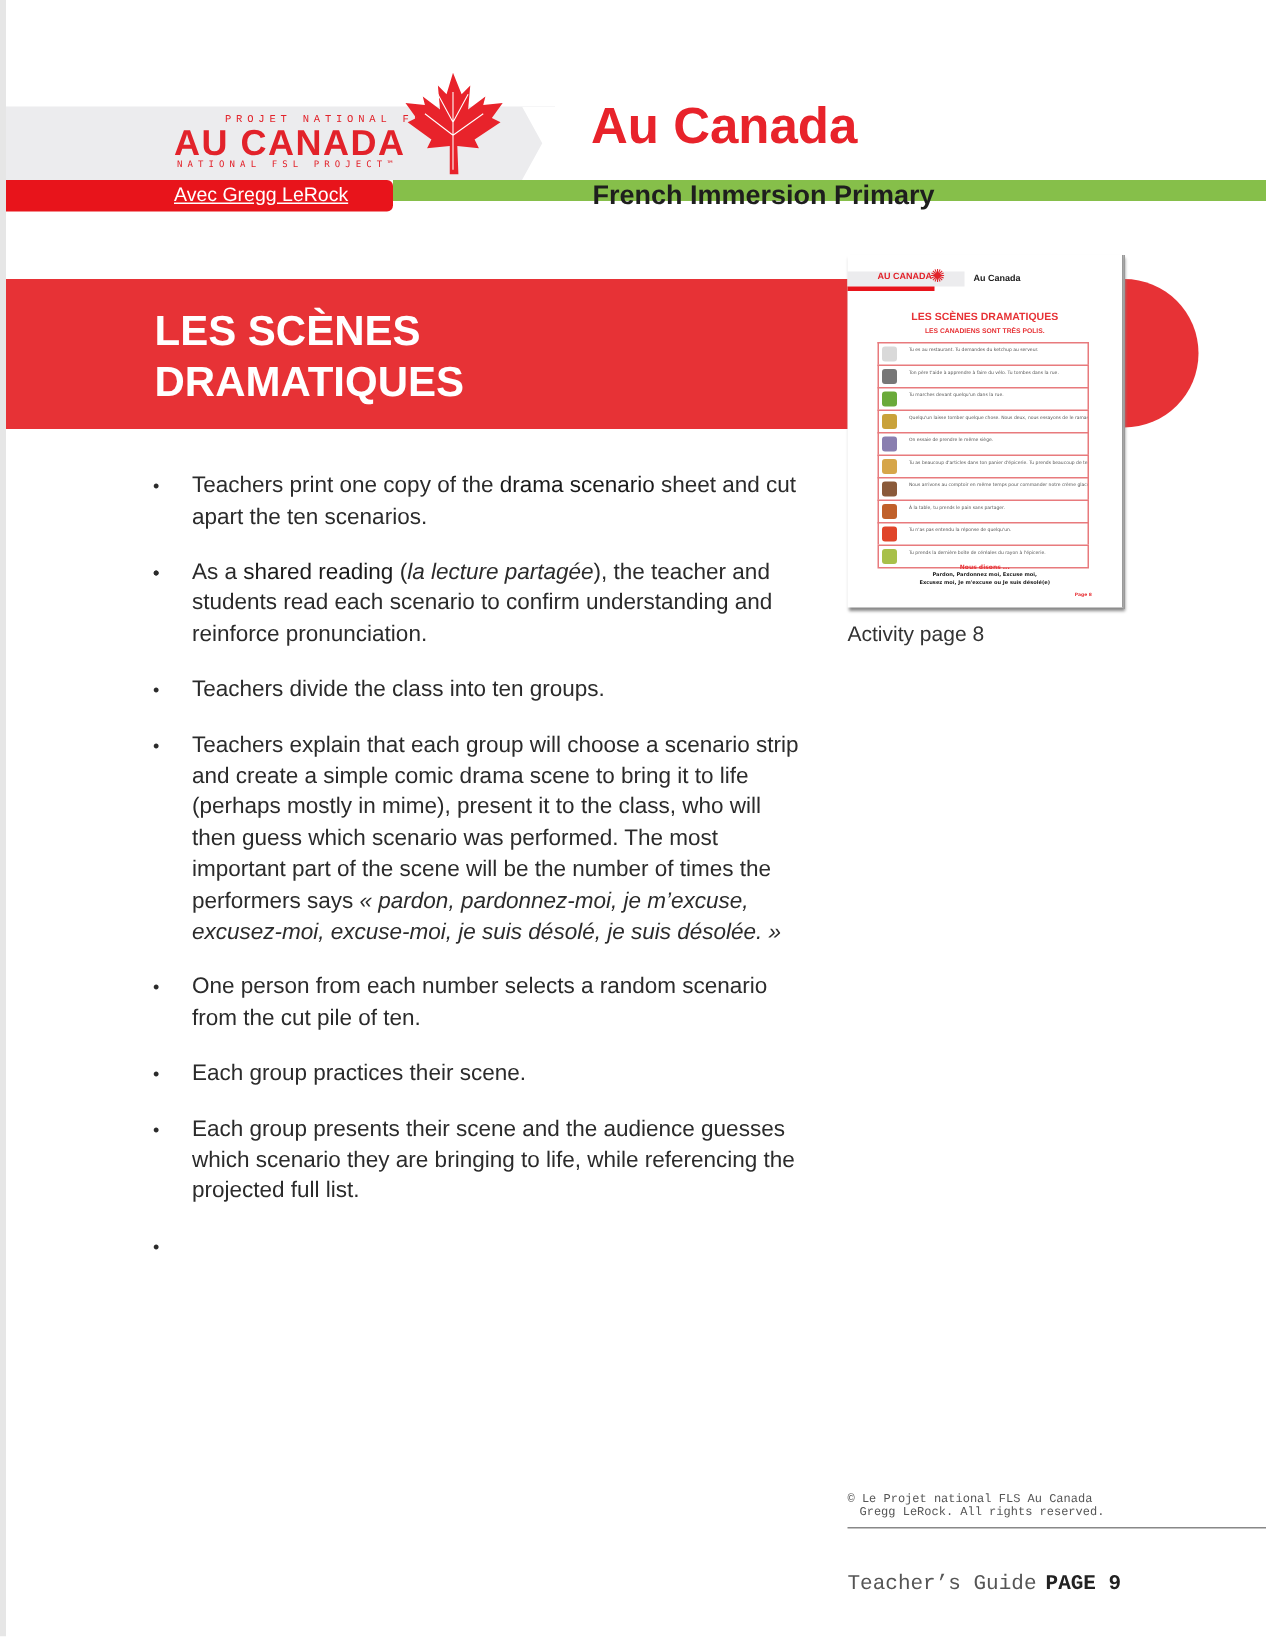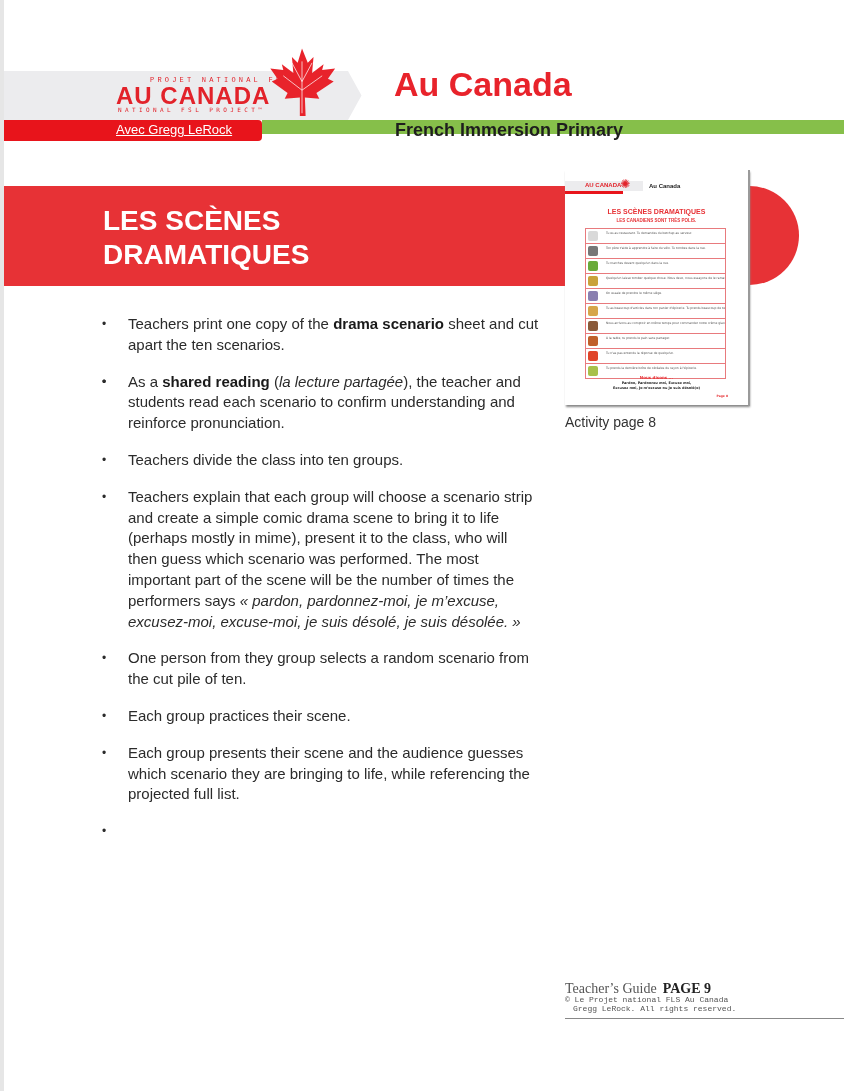--- a/index.html
+++ b/index.html
@@ -48,28 +48,28 @@
   .thumb .tb-phr { position:absolute; left:0; width:183px; top:211px; text-align:center; font-size:3.4px; line-height:4.5px; color:#222; font-weight:bold; }
   .thumb .tb-page { position:absolute; right:20px; top:224px; font-size:3px; color:#e73236; font-weight:bold; }
   .thumb-vline { position:absolute; left:749px; top:170px; width:1px; height:236px; background:#9a9a9a; }
   .thumb-caption { position:absolute; left:565px; top:414px; font-size:14px; color:#333; font-family:"Liberation Sans", sans-serif; }
 
   
   .bullets { position:absolute; left:100px; top:314px; width:440px; margin:0; padding:0; list-style:none;
     font-family:"Liberation Sans", sans-serif; font-size:15px; line-height:20.8px; color:#2b2b2b; }
   .bullets li { position:relative; padding-left:28px; margin-bottom:16px; }
   .bullets li .dot { position:absolute; left:2px; top:0; font-size:12px; }
-  .bullets b { font-weight:bold; color:#1a1a1a; }
+  .bullets b { font-weight:normal; color:#1a1a1a; }
   .bullets i { }
 
   
   .copyright { position:absolute; left:565px; top:995px; font-size:8px; line-height:9px; color:#555; font-family:Liberation Mono, monospace; }
   .copyright .l2 { padding-left:8px; }
   .footer-rule { position:absolute; left:565px; top:1018px; width:279px; height:1px; background:#888; }
-  .footer-guide { position:absolute; left:565px; top:981px; font-size:14px; color:#555; font-family:Liberation Serif, serif; }
+  .footer-guide { position:absolute; left:565px; top:1048px; font-size:14px; color:#555; font-family:Liberation Mono, monospace; }
   .footer-guide b { color:#222; margin-left:6px; }
 </style>
 </head>
 <body>
 
 <div class="left-edge"></div>
 
 <div class="logo-band"></div>
 <div class="notch-shape"></div>
 <div class="logo-top">PROJET NATIONAL FLS</div>
@@ -154,21 +154,21 @@
 </div>
 <div class="thumb-vline"></div>
 <div class="thumb-caption">Activity page 8</div>
 
 <ul class="bullets" id="bullets">
     <li><span class="dot">•</span><span>Teachers print one copy of the </span><b>drama scenario</b><span> sheet and cut apart the ten scenarios.</span></li>
     <li><span class="dot">•</span></li>
     <li><span class="dot">•</span><span>As a </span><b>shared reading</b><span> (</span><i>la lecture partagée</i><span>), the teacher and students read each scenario to confirm understanding and reinforce pronunciation.</span></li>
     <li><span class="dot">•</span><span>Teachers divide the class into ten groups.</span></li>
     <li><span class="dot">•</span><span>Teachers explain that each group will choose a scenario strip and create a simple comic drama scene to bring it to life (perhaps mostly in mime), present it to the class, who will then guess which scenario was performed. The most important part of the scene will be the number of times the performers says </span><i>« pardon, pardonnez-moi, je m’excuse, excusez-moi, excuse-moi, je suis désolé, je suis désolée. »</i></li>
-    <li><span class="dot">•</span><span>One person from they group selects a random scenario from the cut pile of ten.</span></li>
+    <li><span class="dot">•</span><span>One person from each number selects a random scenario from the cut pile of ten.</span></li>
     <li><span class="dot">•</span><span>Each group practices their scene.</span></li>
     <li><span class="dot">•</span><span>Each group presents their scene and the audience guesses which scenario they are bringing to life, while referencing the projected full list.</span></li>
     <li><span class="dot">•</span>&nbsp;</li>
   </ul>
 
 <div class="copyright">
   <div>© Le Projet national FLS Au Canada</div>
   <div class="l2">Gregg LeRock. All rights reserved.</div>
 </div>
 <div class="footer-rule"></div>

